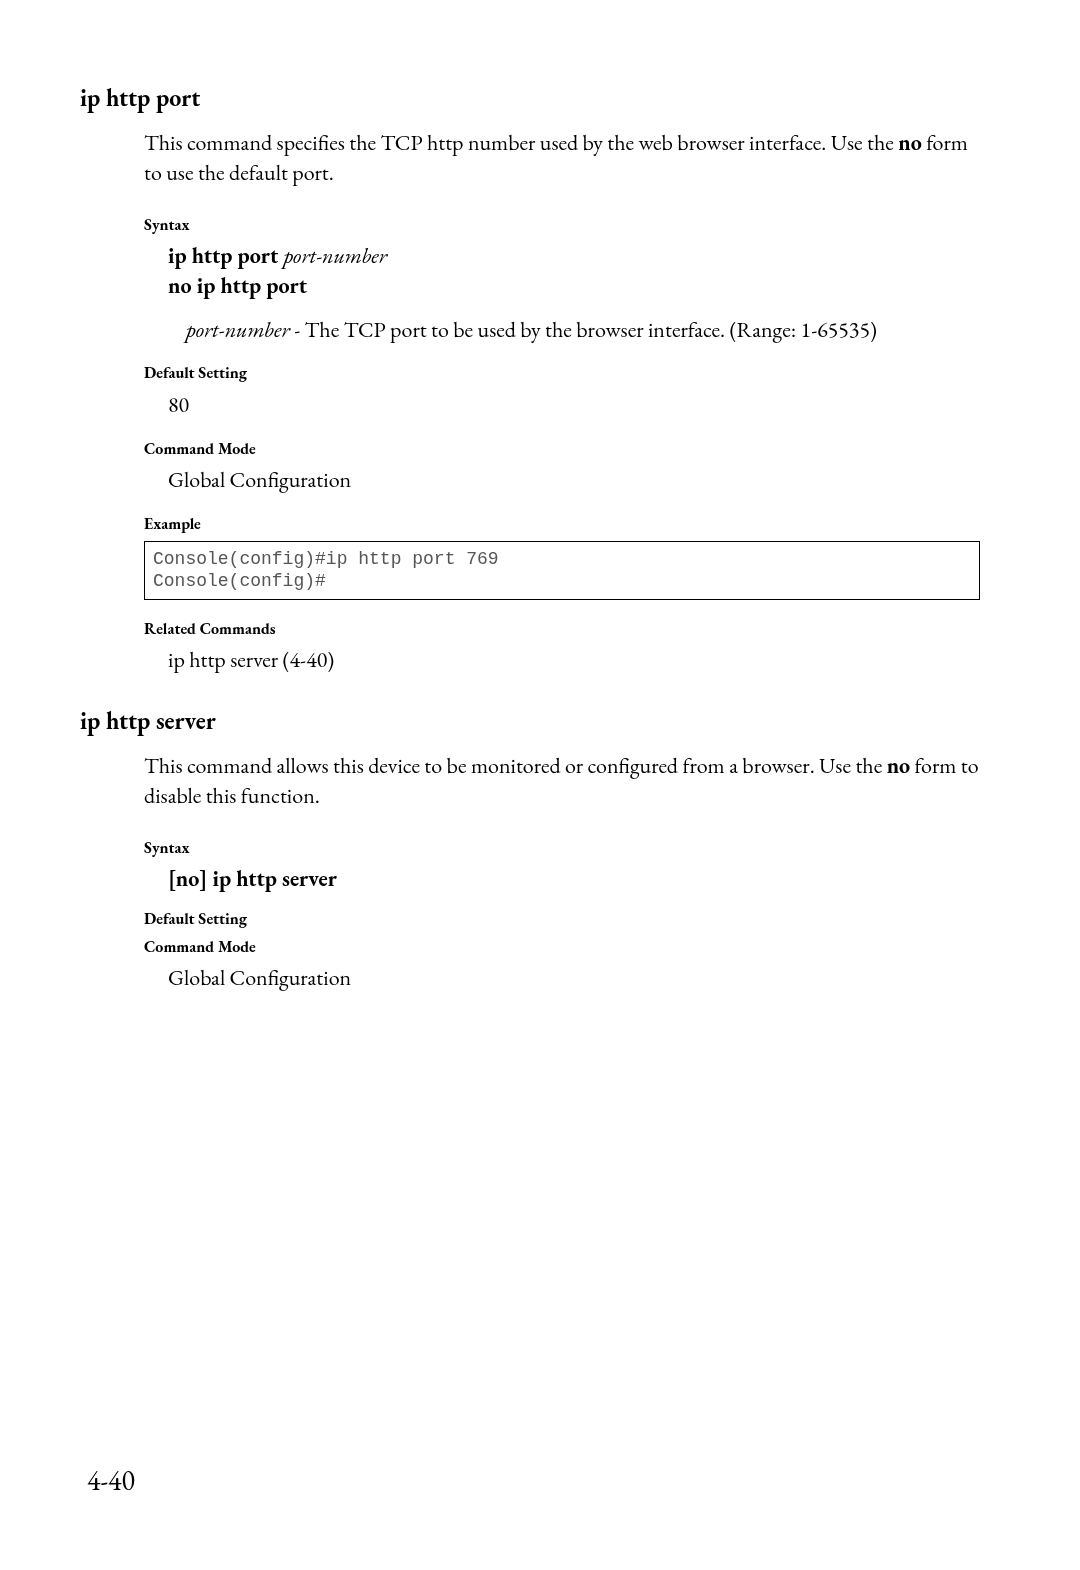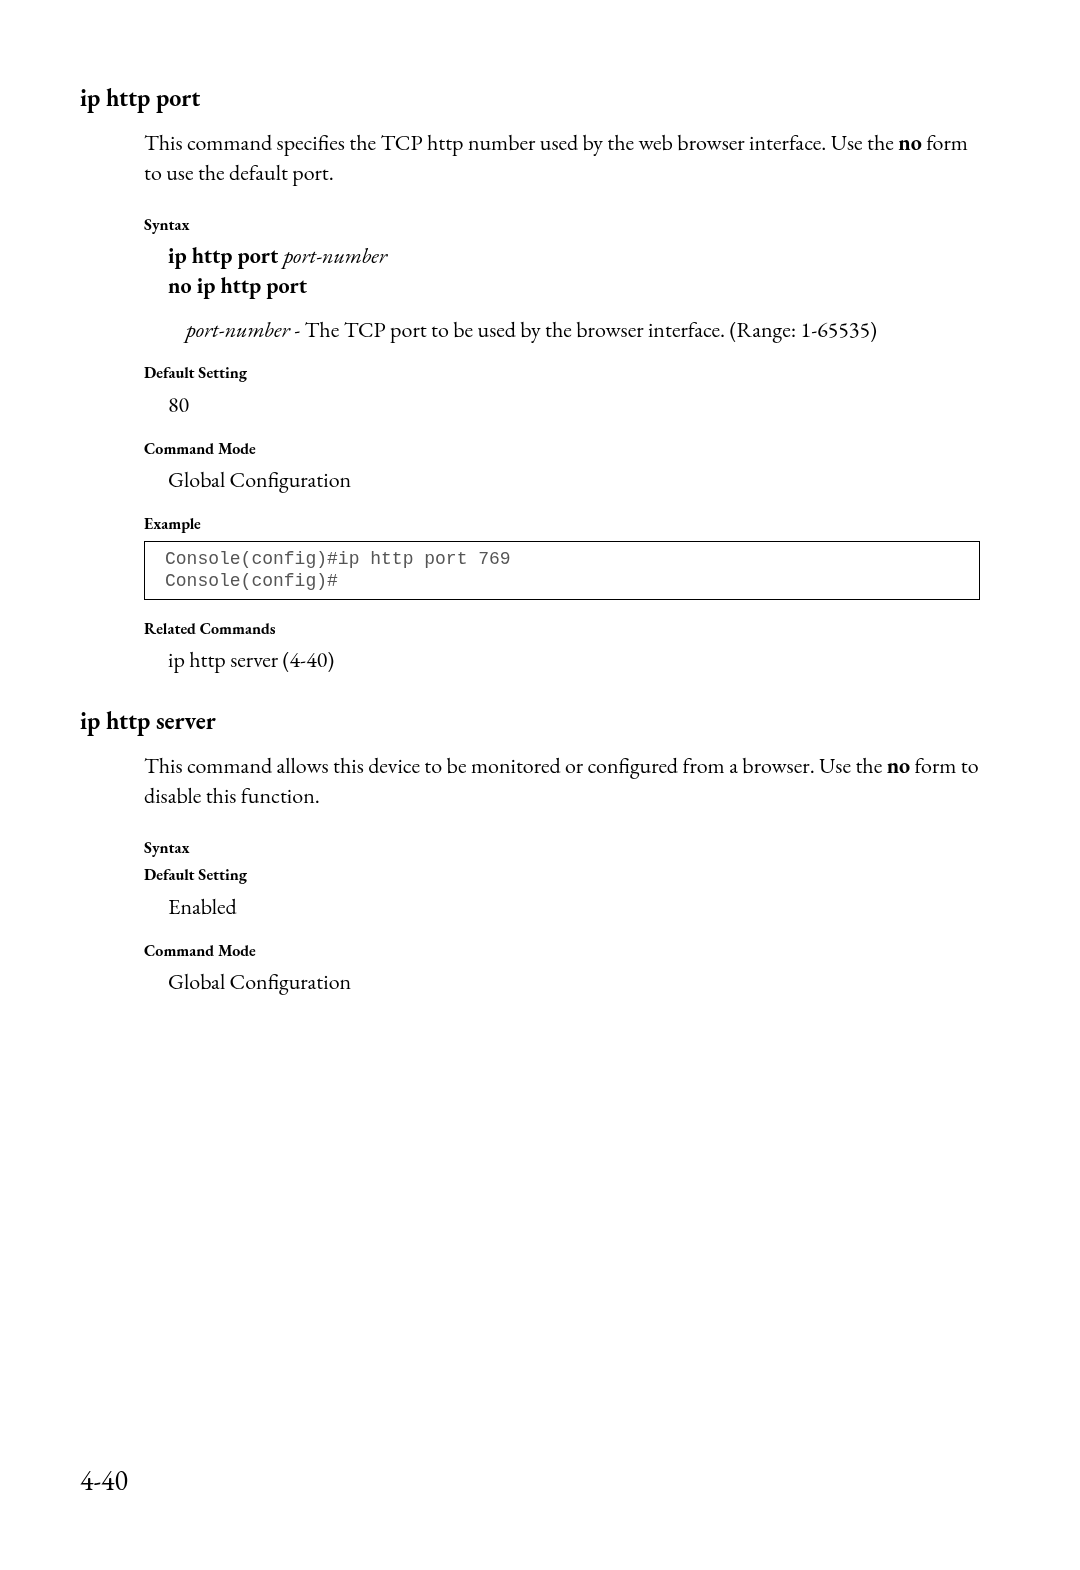--- a/index.html
+++ b/index.html
@@ -44,32 +44,32 @@
   }
   .param-desc{
     margin:0 0 18px 106px;
   }
   .indent1{
     margin:0 0 18px 88px;
   }
   .codebox{
     margin:4px 0 18px 64px;
     border:1px solid #000;
-    padding:6px 20px;
+    padding:6px 8px;
     font-family:"Courier New", Courier, monospace;
     font-size:18px;
     white-space:pre;
     color:#555;
     line-height:1.25;
   }
   .bold{font-weight:bold;}
   .ital{font-style:italic;}
   .pagenum{
     position:absolute;
-    left:80px;
+    left:87px;
     bottom:70px;
     font-size:28px;
     margin-top:32px;
   }
   .sec2{margin-top:30px;}
 </style>
 </head>
 <body>
 
 <div class="page">
@@ -106,22 +106,26 @@
   <p class="indent1">ip http server (4-40)</p>
 
   <div class="sec2">
     <h2 class="cmd">ip http server</h2>
 
     <p class="intro">
       <span>This command allows this device to be monitored or configured from a browser. Use the </span><span class="bold">no</span><span> form to disable this function.</span>
     </p>
 
     <div class="sect-head">Syntax</div>
+    <div class="syntax-lines">
+      <div class="bold">
+        <span>[</span><span>no</span><span>] </span><span>ip http server</span>
+      </div>
+    </div>
 
     <div class="sect-head">Default Setting</div>
-    <p class="indent1">Enabled</p>
 
     <div class="sect-head">Command Mode</div>
     <p class="indent1">Global Configuration</p>
   </div>
 
   <div class="pagenum">4-40</div>
 </div>
 
 </body></html>

